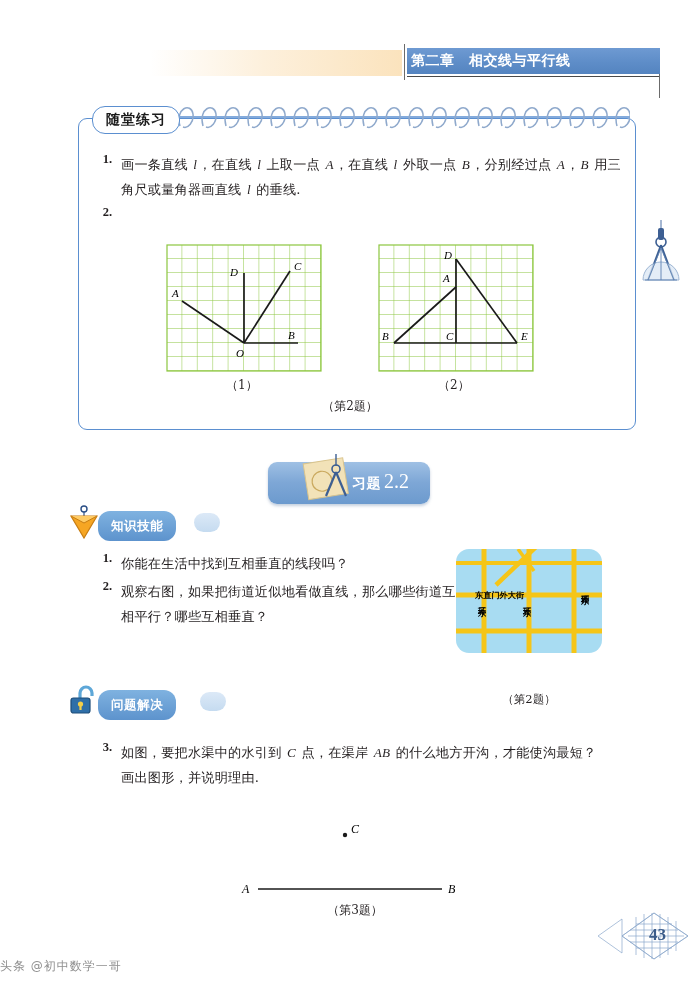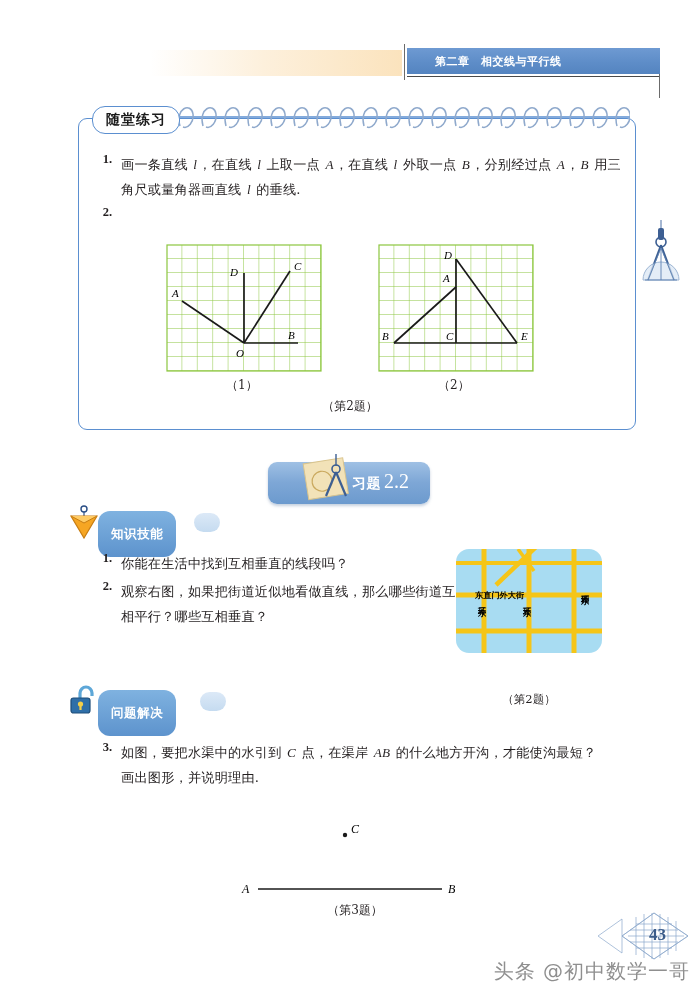--- a/index.html
+++ b/index.html
@@ -16,21 +16,21 @@
   }
   .hdr-rule{
     position:absolute;left:404px;top:44px;width:1px;height:36px;background:#6b6b6b;
   }
   .hdr-blue{
     position:absolute;left:407px;top:48px;width:253px;height:26px;
     background:linear-gradient(180deg,#6e9ad2 0%,#5e8dc8 55%,#5484c0 100%);
     display:flex;align-items:center;
   }
   .hdr-blue span{
-    color:#ffffff;font-size:11px;letter-spacing:.5px;padding-left:28px;
+    color:#ffffff;font-size:14px;letter-spacing:.5px;padding-left:4px;
     font-family:"DejaVu Sans","Liberation Sans",sans-serif;font-weight:600;
   }
   .hdr-under{
     position:absolute;left:407px;top:76px;width:253px;height:1px;background:#4a4a4a;
   }
   .hdr-tick{
     position:absolute;left:659px;top:74px;width:1px;height:24px;background:#6b6b6b;
   }
   
   .pbox{
@@ -76,21 +76,21 @@
     position:absolute;left:352px;top:470px;color:#fff;
     font-family:"DejaVu Sans","Liberation Sans",sans-serif;
   }
   .xt-text b{font-size:14px;font-weight:700;letter-spacing:.5px;}
   .xt-text em{font-size:20px;font-style:normal;font-family:"Liberation Serif",serif;padding-left:3px;}
   
   .badge{position:absolute;height:24px;}
   .badge-pill{
     position:absolute;left:30px;top:0;height:22px;border-radius:12px;
     background:linear-gradient(180deg,#7fb2e0 0%,#5d93cd 100%);
-    display:flex;align-items:center;padding:12px 13px;
+    display:flex;align-items:center;padding:4px 13px;
   }
   .badge-pill span{
     color:#fff;font-size:12.5px;font-weight:700;letter-spacing:.6px;
     font-family:"DejaVu Sans","Liberation Sans",sans-serif;white-space:nowrap;
   }
   .badge-tail{
     position:absolute;top:2px;height:19px;width:26px;border-radius:10px;
     background:linear-gradient(180deg,#dce9f7 0%,#c5dbf0 100%);
   }
   
@@ -109,22 +109,22 @@
   }
   
   .f3{position:absolute;left:230px;top:812px;width:240px;height:105px;}
   
   .pageno{
     position:absolute;left:632px;top:925px;width:34px;text-align:right;
     font-size:17px;font-weight:700;color:#3b5c8a;
     font-family:"Liberation Serif",serif;
   }
   .wmark{
-    position:absolute;left:0;top:958px;width:690px;text-align:right;
-    font-size:20px;color:#8f8f8f;letter-spacing:1px;
+    position:absolute;left:0;top:958px;width:690px;
+    font-size:12px;color:#8f8f8f;letter-spacing:1px;
     font-family:"DejaVu Sans","Liberation Sans",sans-serif;
   }
 </style>
 </head>
 <body>
 
 <div class="hdr-cream"></div>
 <div class="hdr-rule"></div>
 <div class="hdr-blue">
   <span>第二章　相交线与平行线</span>

